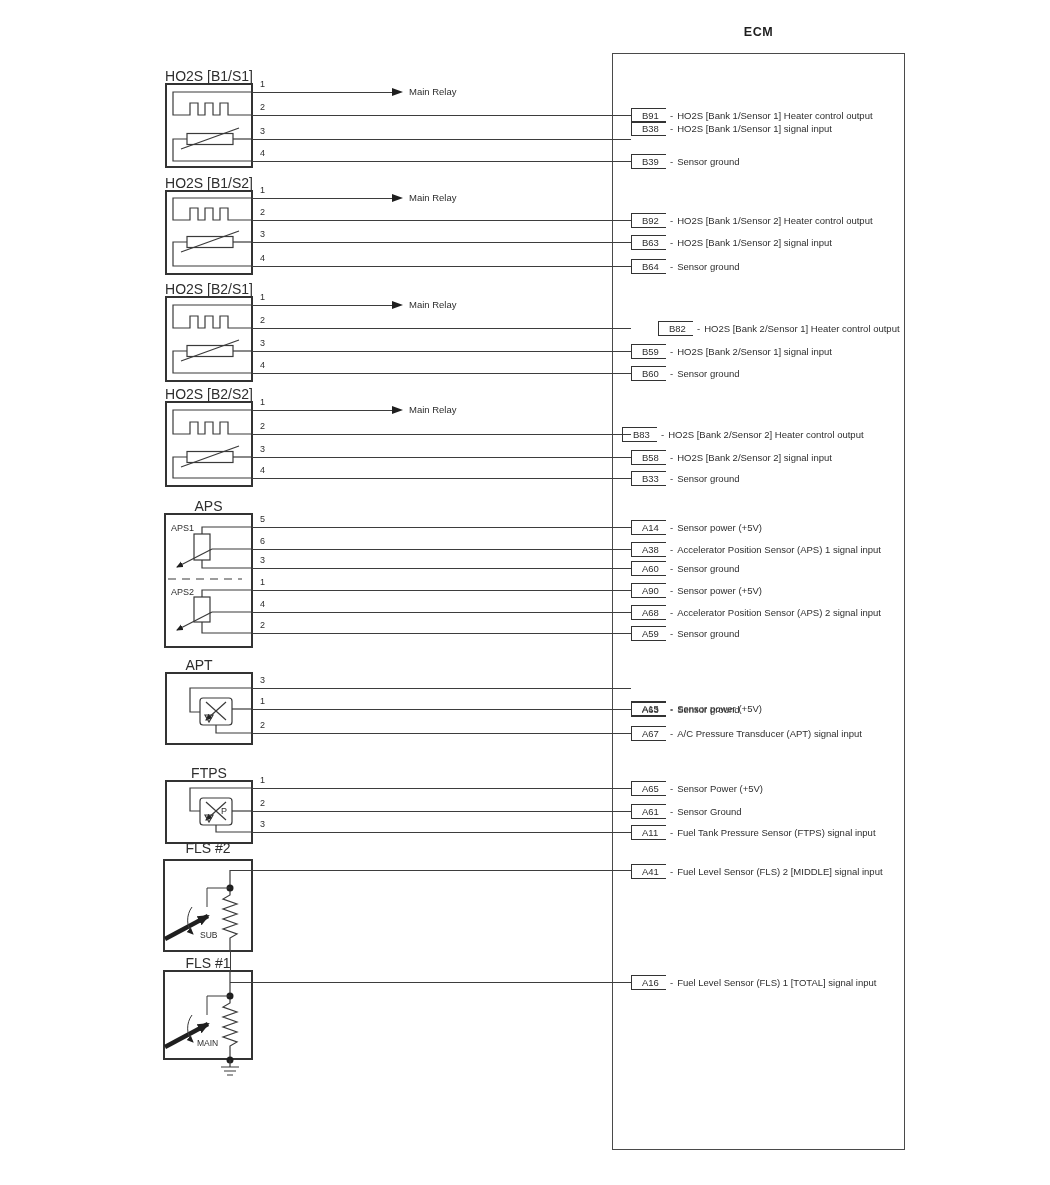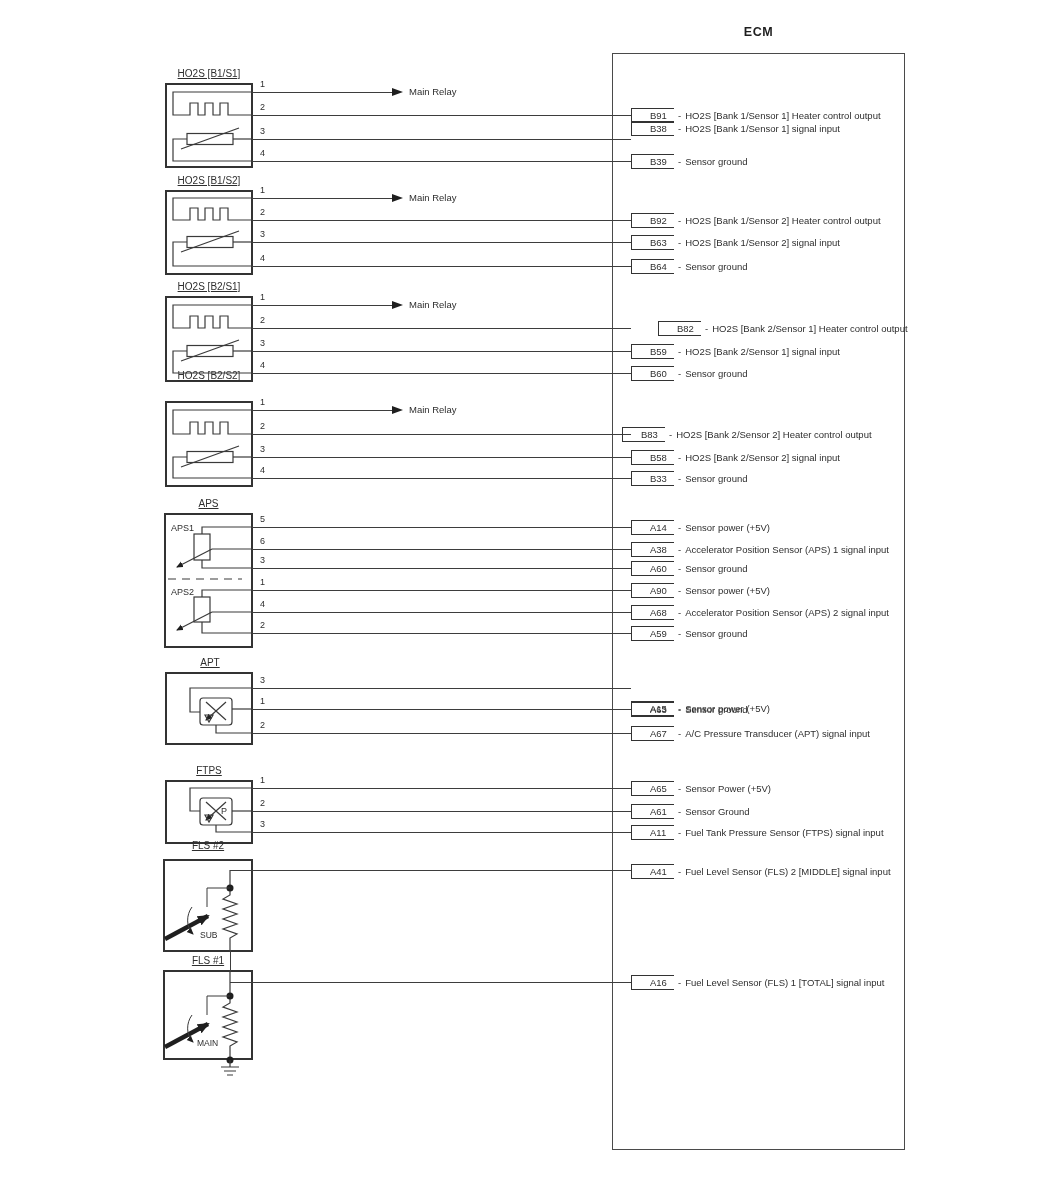--- a/index.html
+++ b/index.html
@@ -5,30 +5,30 @@
   html,body{margin:0;padding:0;background:#ffffff;}
   .canvas{position:relative;width:1050px;height:1185px;background:#fff;
           font-family:"Liberation Sans",sans-serif;color:#2e2e2e;overflow:hidden;}
   .wire{position:absolute;height:1px;background:#3d3d3d;}
   .vwire{position:absolute;width:1px;background:#3d3d3d;}
   .sbox{position:absolute;border:2px solid #333;box-sizing:border-box;background:transparent;}
   .ecm-box{position:absolute;left:612px;top:53px;width:293px;height:1097px;
            border:1.5px solid #4a4a4a;box-sizing:border-box;}
   .ecm-title{position:absolute;left:612px;top:25px;width:293px;text-align:center;
              font-size:12.5px;font-weight:bold;color:#1e1e1e;letter-spacing:.5px;}
-  .stitle{position:absolute;text-align:center;font-size:10px;white-space:nowrap;color:#2e2e2e;text-decoration:underline;}
+  .stitle{position:absolute;text-align:center;font-size:14px;white-space:nowrap;color:#2e2e2e;}
   .pnum{position:absolute;font-size:9px;color:#2e2e2e;}
   .mrlabel{position:absolute;font-size:9.5px;color:#2e2e2e;white-space:nowrap;}
   .ahead{position:absolute;width:0;height:0;border-left:11px solid #1f1f1f;
          border-top:4px solid transparent;border-bottom:4px solid transparent;}
   .pin-row{position:absolute;display:flex;align-items:center;height:16px;
            font-size:9.5px;white-space:nowrap;color:#2e2e2e;}
   .pin-bracket{display:inline-flex;align-items:center;min-width:21px;height:13px;
                border-left:1px solid #333;border-top:1px solid #333;border-bottom:1px solid #333;
-               padding:0 3px 0 18px;}
+               padding:0 3px 0 10px;}
   .pin-sep{margin:0 4px;}
   .dsvg{position:absolute;overflow:visible;}
   .dsvg path,.dsvg rect,.dsvg line{stroke:#3a3a3a;fill:none;stroke-width:1.2;}
   .dsvg text{font-family:"Liberation Sans",sans-serif;fill:#2e2e2e;stroke:none;}
   .dsvg .fill{fill:#1f1f1f;stroke:none;}
   .dsvg .thick{stroke:#1f1f1f;stroke-width:4.5;}
   .dsvg .thin{stroke-width:1;}
 </style>
 </head>
 <body>
@@ -44,23 +44,23 @@
   <div class="sbox" style="left:165px;top:401px;width:88px;height:86px"></div>
   <div class="sbox" style="left:164px;top:513px;width:89px;height:135px"></div>
   <div class="sbox" style="left:165px;top:672px;width:88px;height:73px"></div>
   <div class="sbox" style="left:165px;top:780px;width:88px;height:64px"></div>
   <div class="sbox" style="left:163px;top:859px;width:90px;height:93px"></div>
   <div class="sbox" style="left:163px;top:970px;width:90px;height:90px"></div>
 
   <div class="stitle" style="left:165px;top:68px;width:88px">HO2S [B1/S1]</div>
   <div class="stitle" style="left:165px;top:175px;width:88px">HO2S [B1/S2]</div>
   <div class="stitle" style="left:165px;top:281px;width:88px">HO2S [B2/S1]</div>
-  <div class="stitle" style="left:165px;top:370px;width:88px">HO2S [B2/S2]</div>
+  <div class="stitle" style="left:165px;top:386px;width:88px">HO2S [B2/S2]</div>
   <div class="stitle" style="left:164px;top:498px;width:89px">APS</div>
-  <div class="stitle" style="left:166px;top:657px;width:88px">APT</div>
+  <div class="stitle" style="left:155px;top:657px;width:88px">APT</div>
   <div class="stitle" style="left:165px;top:765px;width:88px">FTPS</div>
   <div class="stitle" style="left:163px;top:840px;width:90px">FLS #2</div>
   <div class="stitle" style="left:163px;top:955px;width:90px">FLS #1</div>
 
   <svg class="dsvg" style="left:165px;top:83px" width="88" height="85">
     <defs>
       <marker id="ah" markerWidth="9" markerHeight="8" refX="6" refY="3" orient="auto" markerUnits="userSpaceOnUse">
           <path d="M0,0 L7,3 L0,6 Z" style="fill:#1f1f1f;stroke:none"></path>
         </marker>
       <marker id="ahb" markerWidth="14" markerHeight="12" refX="10" refY="5" orient="auto" markerUnits="userSpaceOnUse">

